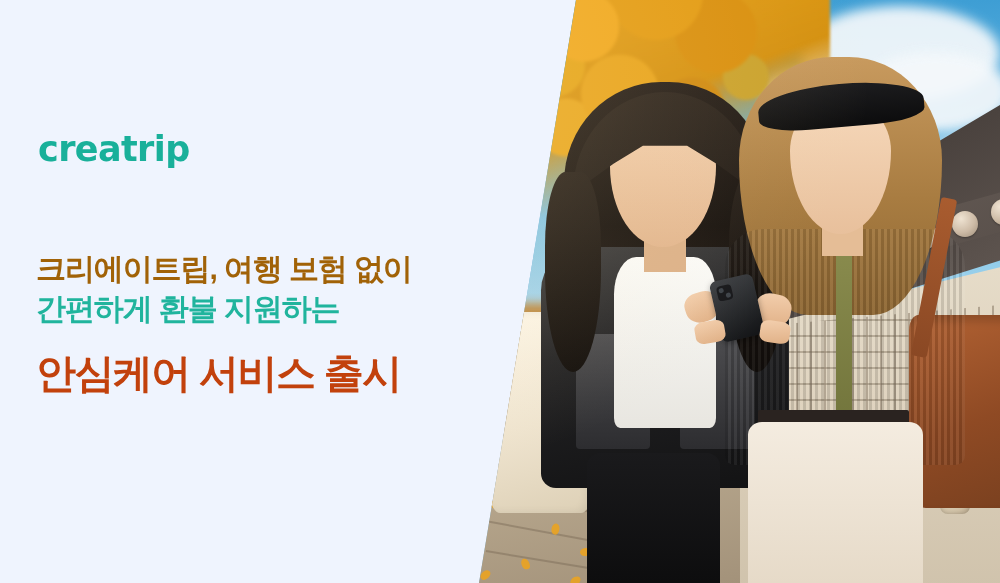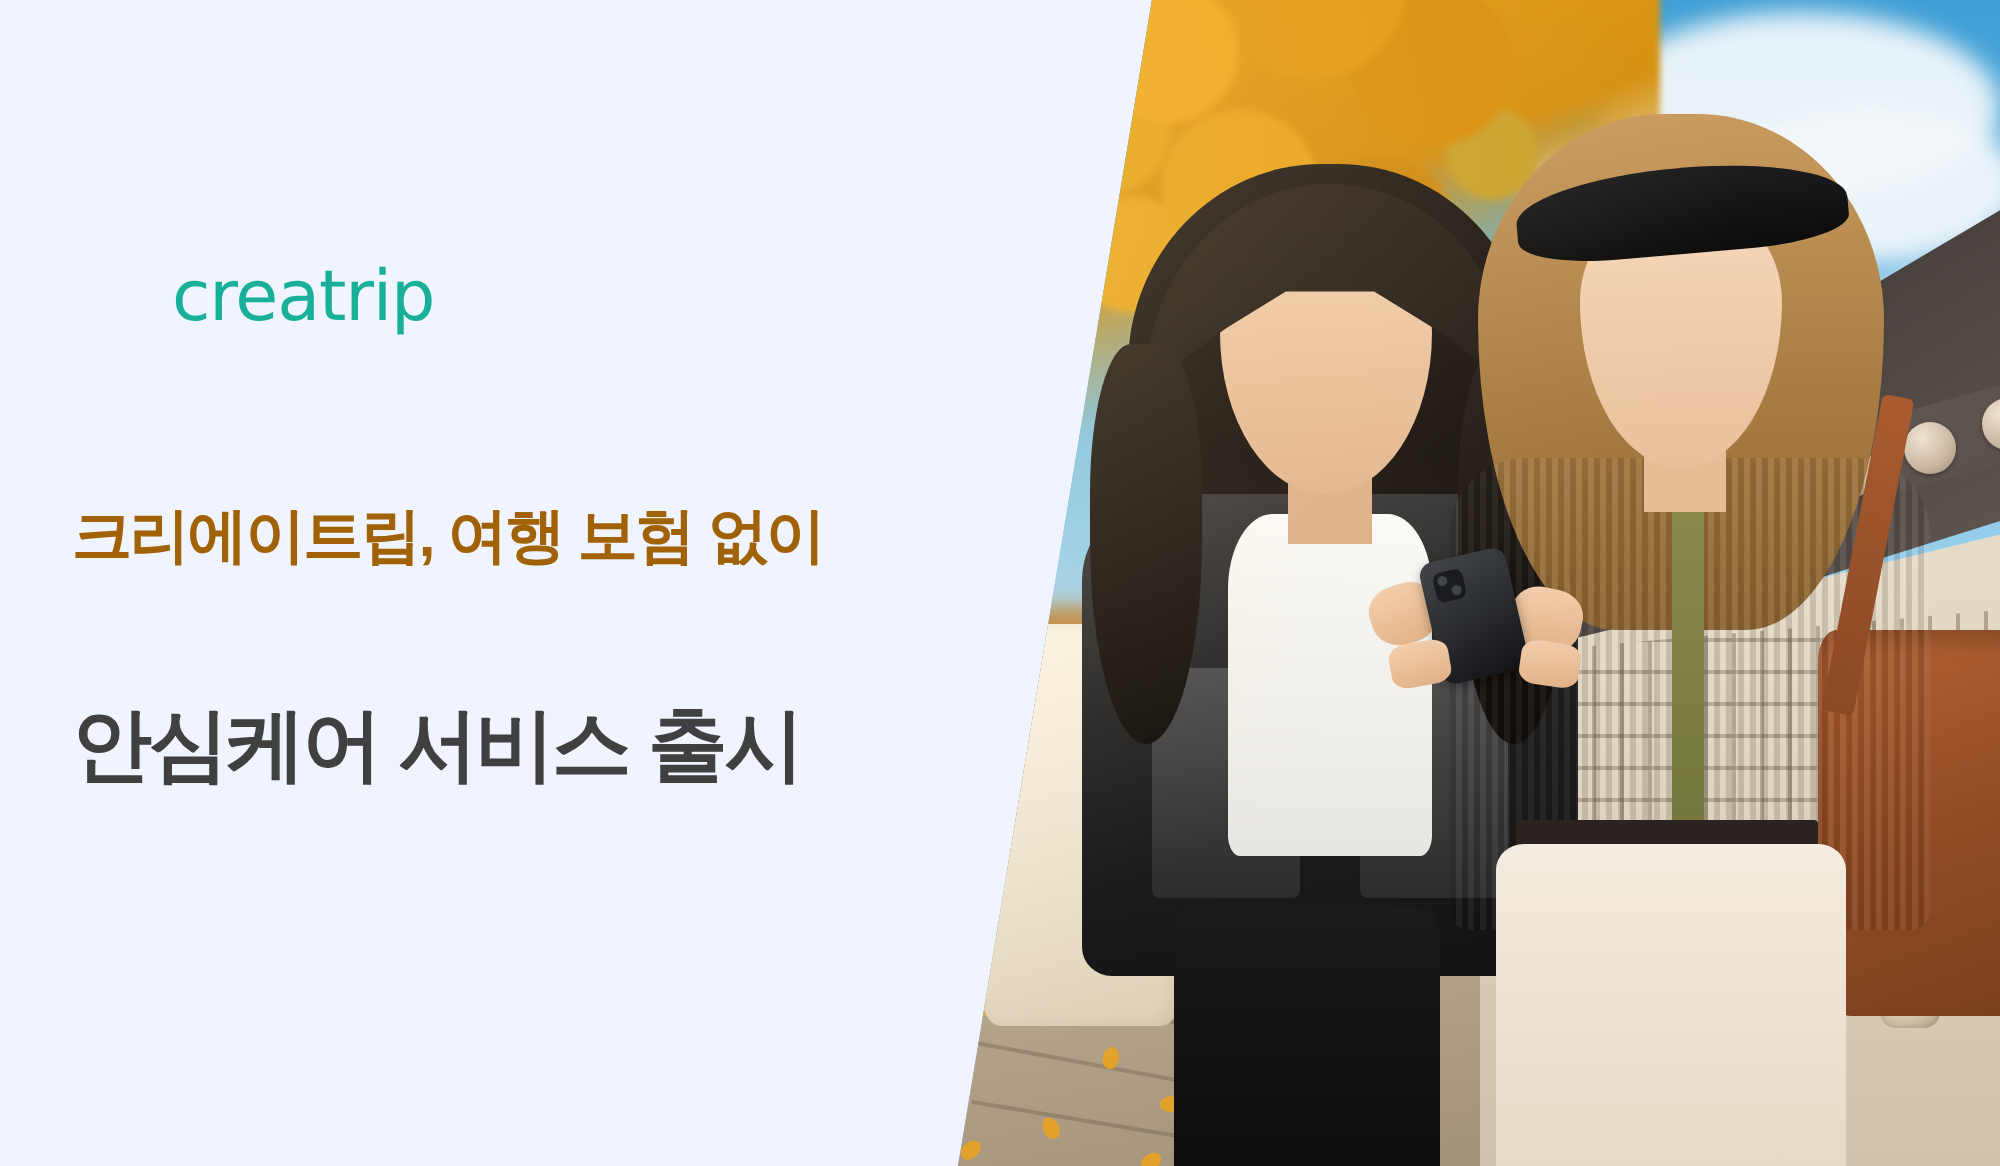--- a/index.html
+++ b/index.html
@@ -283,24 +283,23 @@
     position:absolute; inset:0; pointer-events:none;
     background:radial-gradient(ellipse at 28% 14%, rgba(255,226,170,.30) 0%, rgba(255,255,255,0) 58%);
   }
 
   
   .text-panel { position:absolute; left:0; top:0; width:520px; height:100%; }
 
   .logo {
     position:absolute; left:38px; top:132px;
     font-size:35px; line-height:1;
-    font-weight:400; letter-spacing:-.6px;
+    font-weight:700; letter-spacing:-.6px;
     color:#19b09a;
     font-family:"DejaVu Sans","Liberation Sans",sans-serif;
-    margin-left:48px;
   }
 
   .eyebrow {
     position:absolute; left:38px; top:209px;
     font-size:20px; line-height:1.3;
     font-weight:500; letter-spacing:-.5px;
     color:#5fc8b6; white-space:nowrap;
   }
   .head1 {
     position:absolute; left:36px; top:249px;
@@ -311,21 +310,21 @@
   .head2 {
     position:absolute; left:36px; top:289px;
     font-size:30px; line-height:1.32;
     font-weight:700; letter-spacing:-1.1px;
     color:#20b49d; white-space:nowrap;
   }
   .head3 {
     position:absolute; left:36px; top:349px;
     font-size:40px; line-height:1.2;
     font-weight:700; letter-spacing:-1.6px;
-    color:#404040; white-space:nowrap;
+    color:#c2410c; white-space:nowrap;
   }
 </style>
 </head>
 <body>
 
 <div class="banner">
 
   <div class="photo-wrap">
     <div class="photo">
 
@@ -431,16 +430,17 @@
       <div class="hand" style="left:69.5%; top:55%; width:30px; height:22px; transform:rotate(-10deg); border-radius:30%;"></div>
       <div class="hand" style="left:76%;   top:55%; width:30px; height:22px; transform:rotate(8deg);  border-radius:30%;"></div>
 
       <div class="photo-light"></div>
     </div>
   </div>
 
   <div class="text-panel">
     <div class="logo">creatrip</div>
     <div class="head1">크리에이트립, 여행 보험 없이</div>
+    <div class="head2">간편하게 환불 지원하는</div>
     <div class="head3">안심케어 서비스 출시</div>
   </div>
 
 </div>
 
 </body></html>

